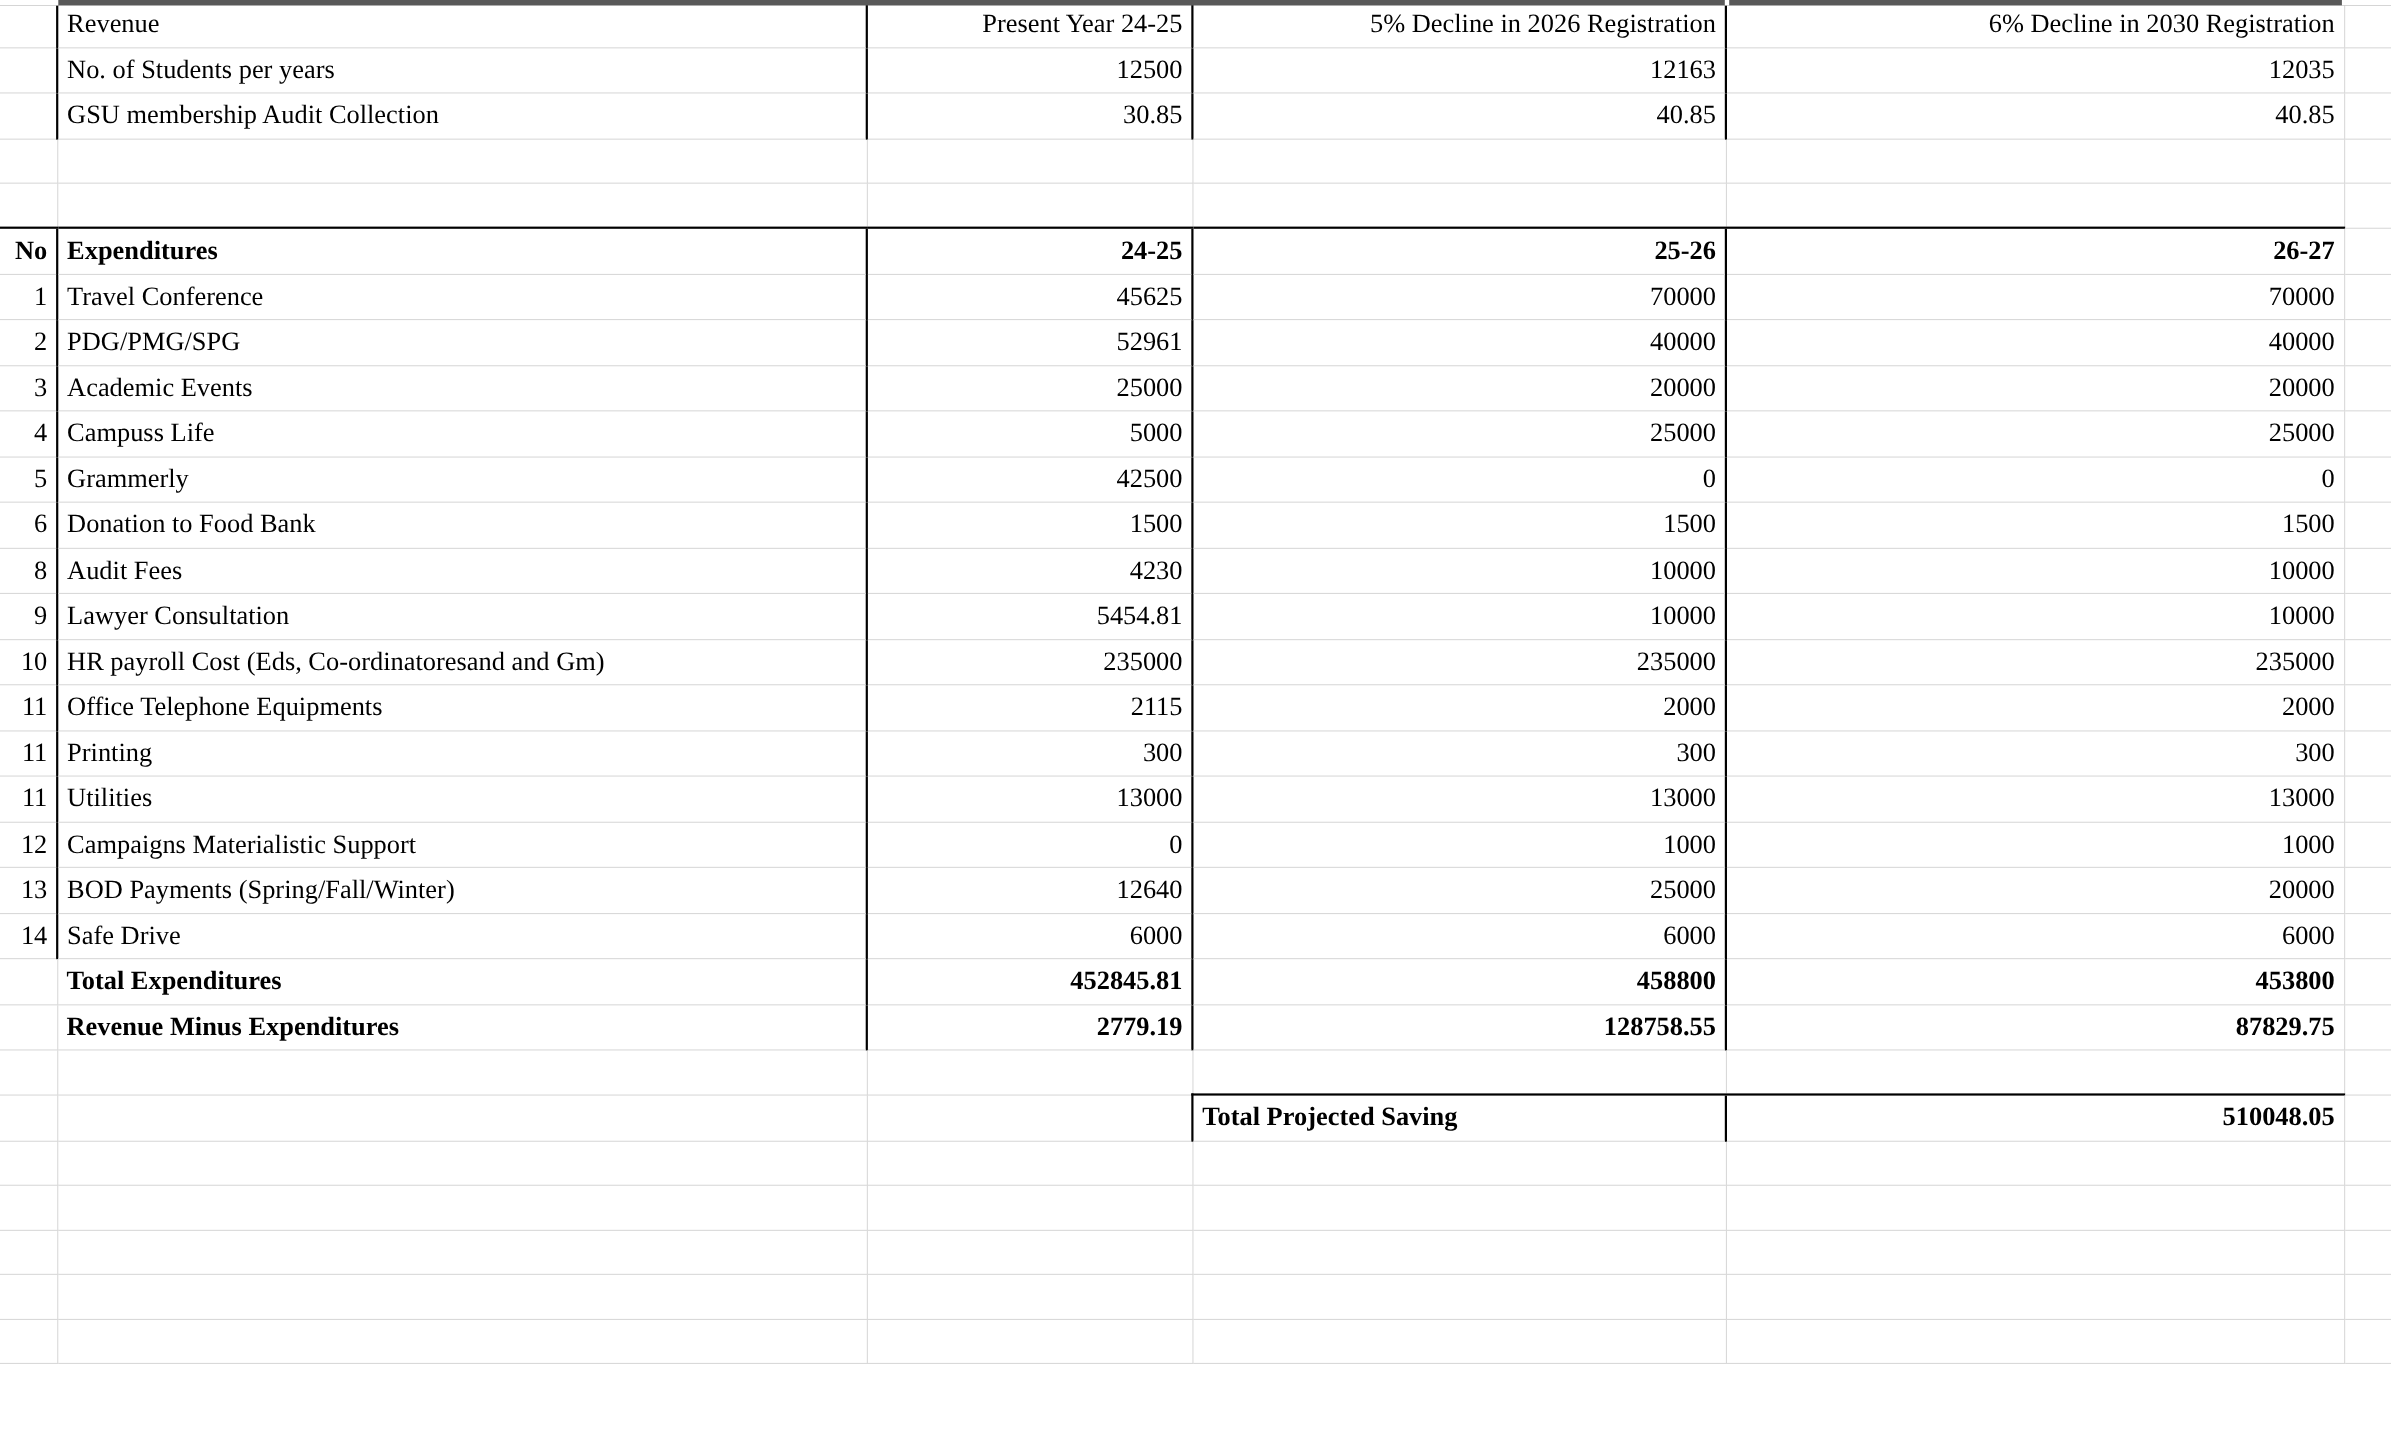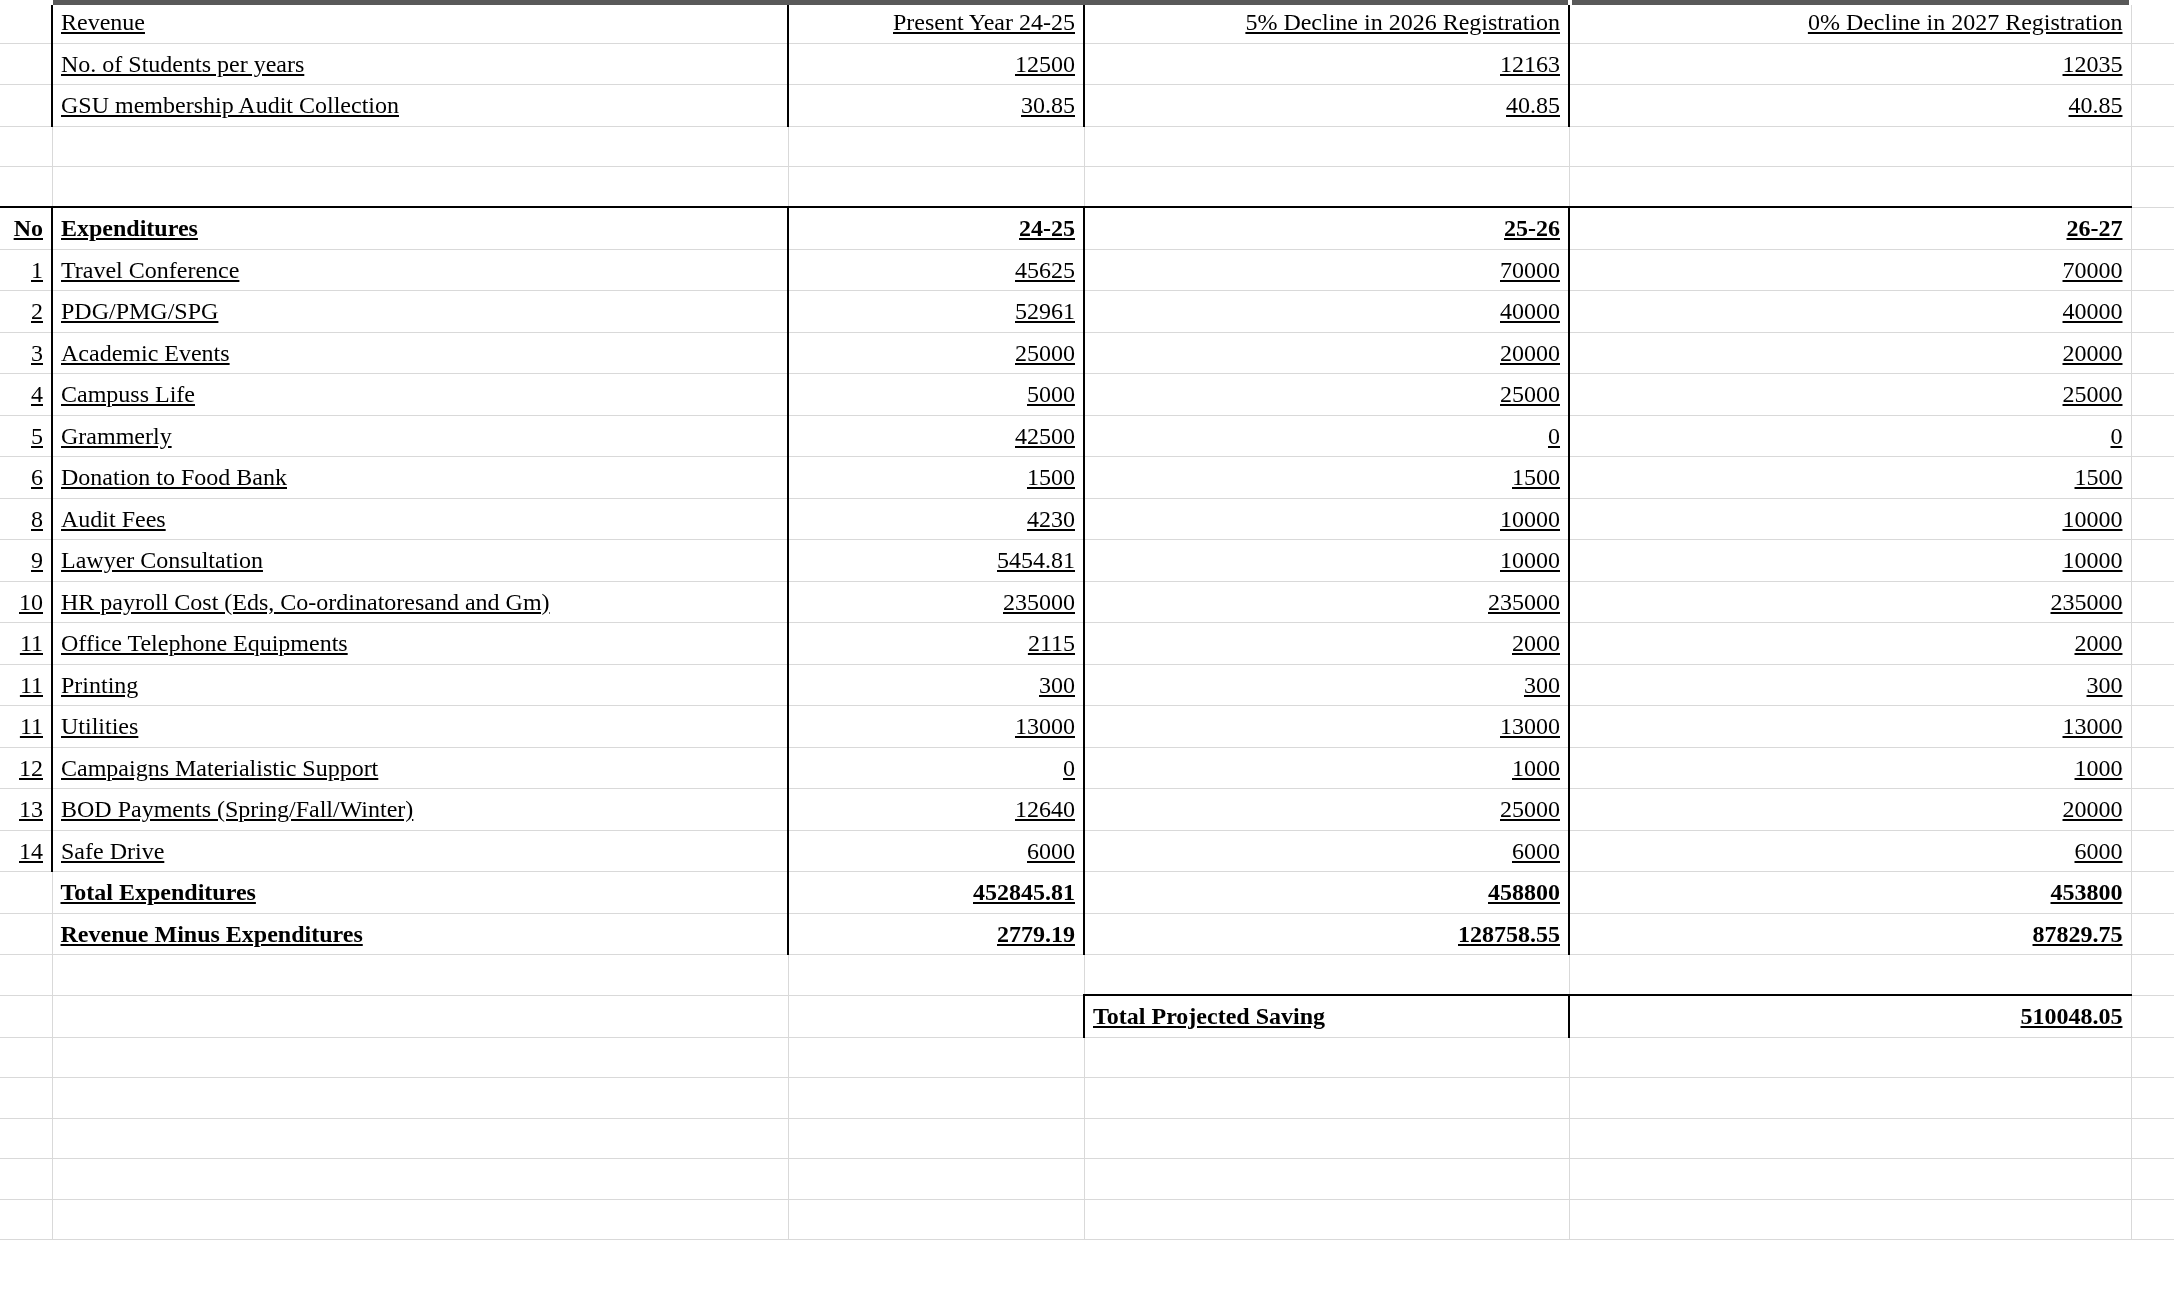--- a/index.html
+++ b/index.html
@@ -13,21 +13,20 @@
     overflow: hidden;
     font-family: "Liberation Serif", "DejaVu Serif", serif;
     color: #000000;
   }
 
   #sheet {
     position: relative;
     width: 2174px;
     height: 936px;
     background: #ffffff;
-    text-decoration: underline;
   }
 
   table.grid {
     border-collapse: collapse;
     table-layout: fixed;
     width: 2174px;
   }
 
   table.grid td {
     height: 40.5px;
@@ -107,21 +106,21 @@
       <col class="c-y3">
       <col class="c-tail">
     </colgroup>
     <tbody>
 
       <tr>
         <td class="blank"></td>
         <td class="txt bl bt bb">Revenue</td>
         <td class="num bl bt bb">Present Year 24-25</td>
         <td class="num bl bt bb">5% Decline in 2026 Registration</td>
-        <td class="num bl br bt bb">0% Decline in 2027 Registration</td>
+        <td class="num bl br bt bb">6% Decline in 2030 Registration</td>
         <td class="blank"></td>
       </tr>
 
       <tr>
         <td class="blank"></td>
         <td class="txt bl bb">No. of Students per years</td>
         <td class="num bl bb">12500</td>
         <td class="num bl bb">12163</td>
         <td class="num bl br bb">12035</td>
         <td class="blank"></td>

